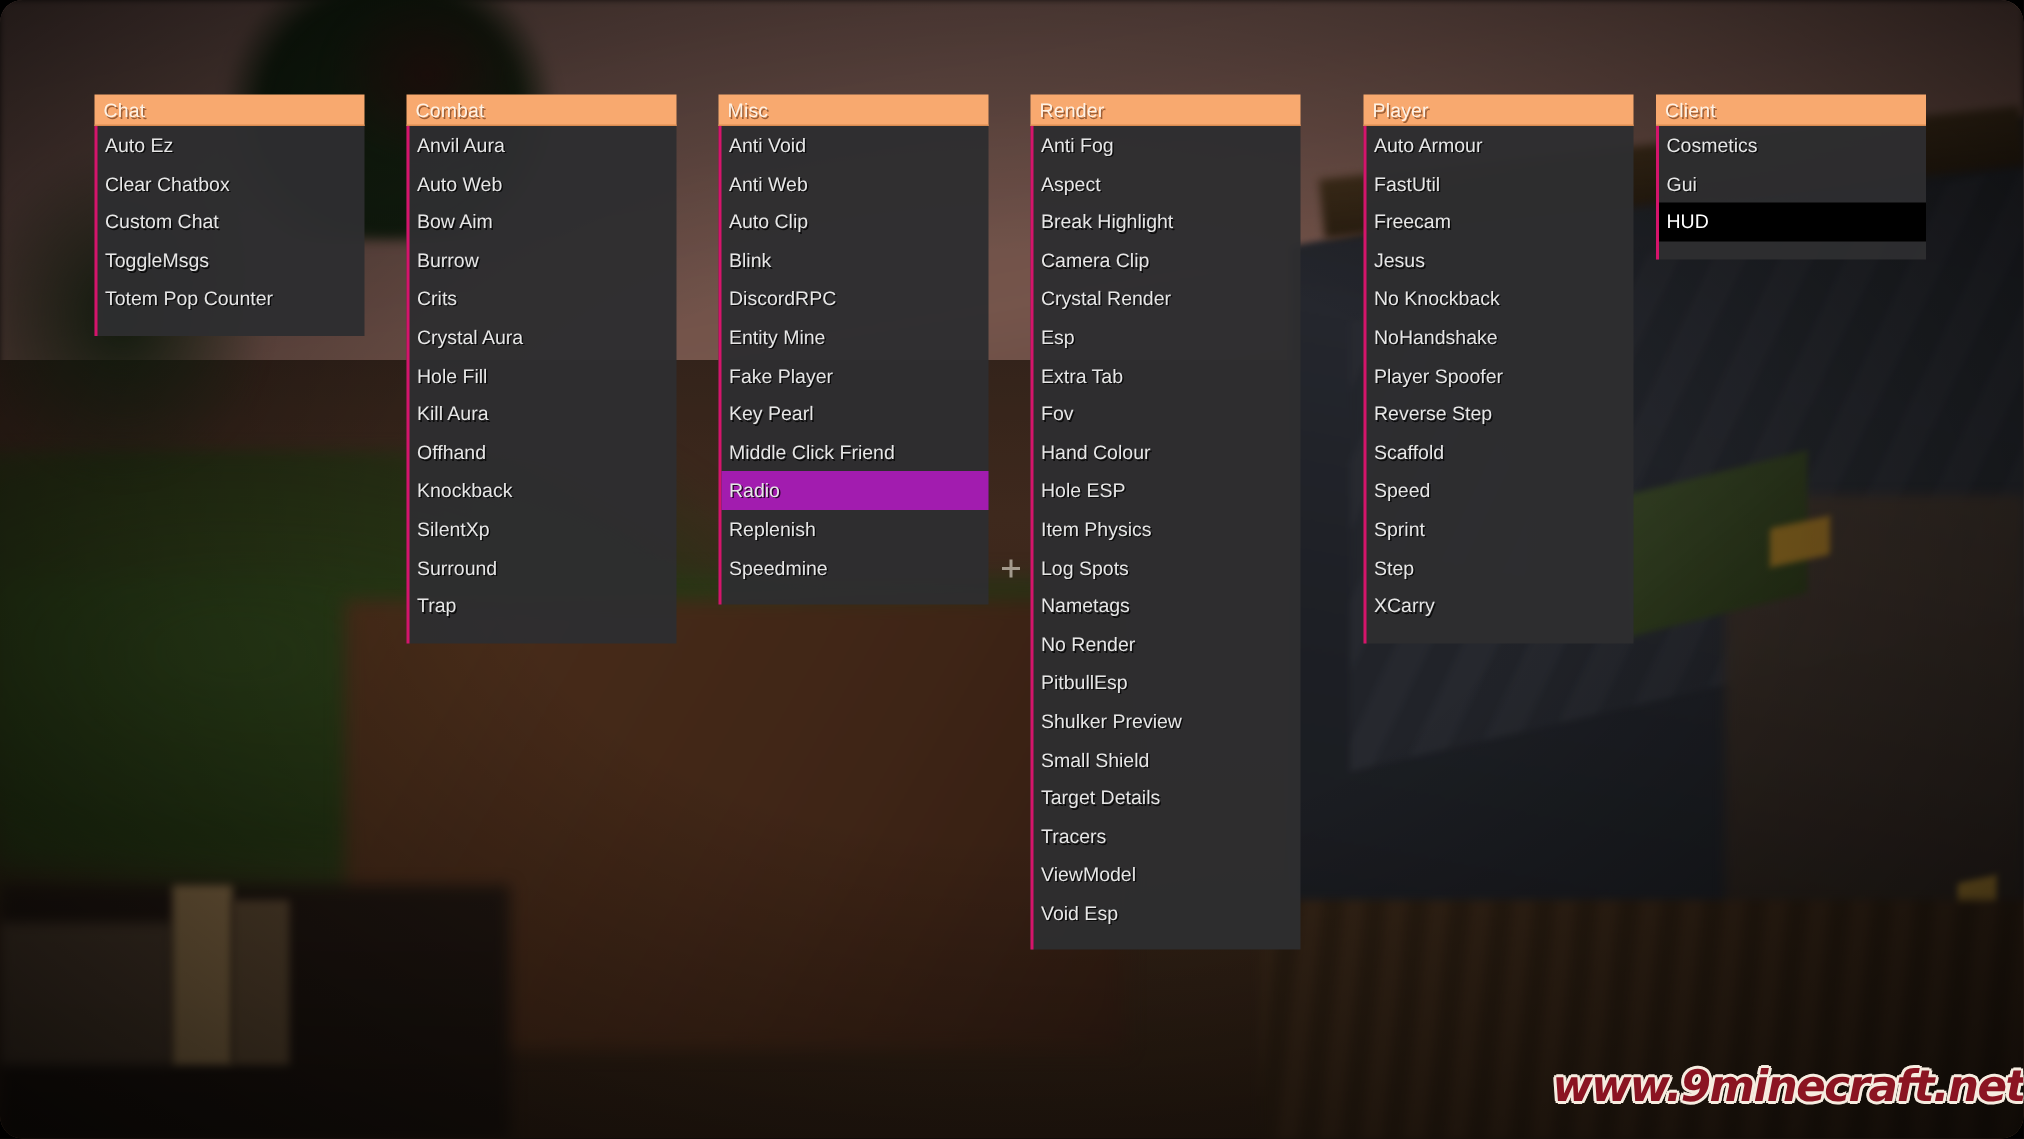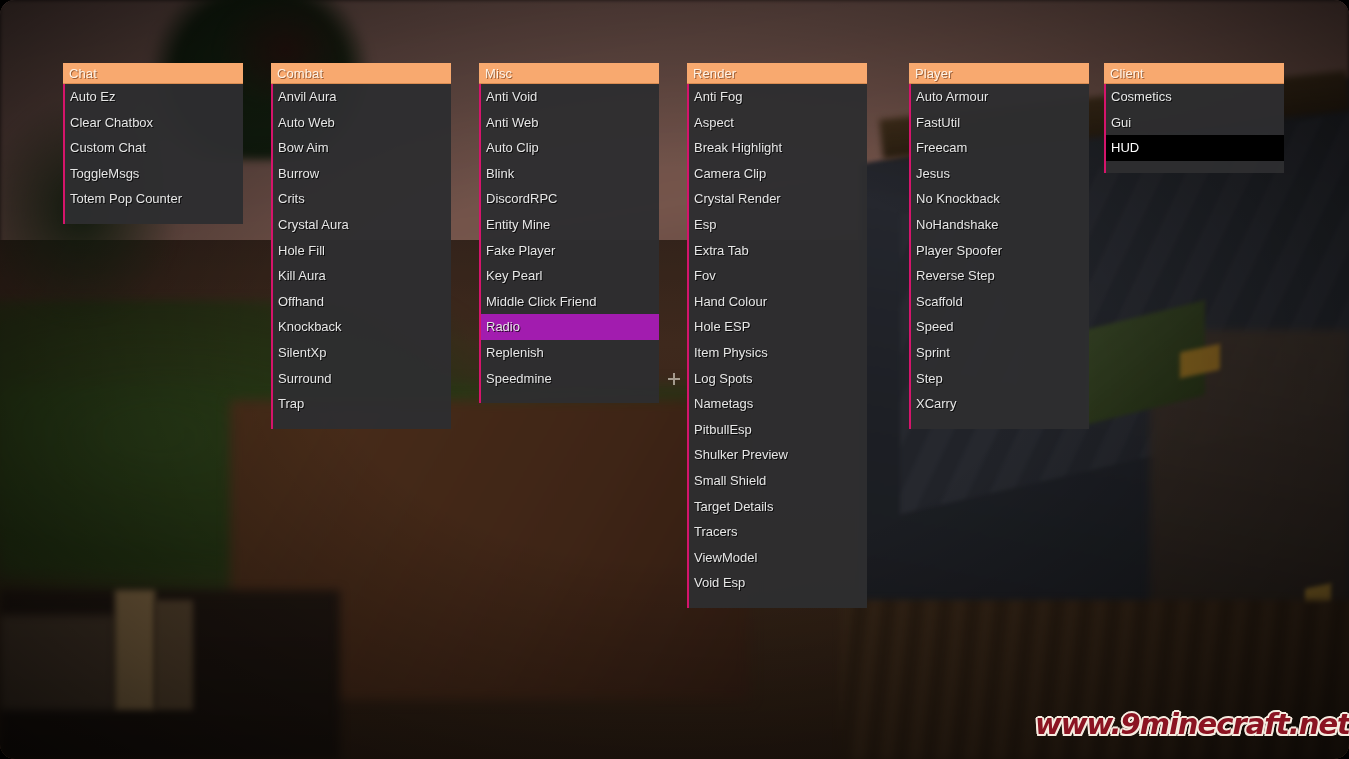--- a/index.html
+++ b/index.html
@@ -240,20 +240,21 @@
           <div class="mod">Camera Clip</div>
           <div class="mod">Crystal Render</div>
           <div class="mod">Esp</div>
           <div class="mod">Extra Tab</div>
           <div class="mod">Fov</div>
           <div class="mod">Hand Colour</div>
           <div class="mod">Hole ESP</div>
           <div class="mod">Item Physics</div>
           <div class="mod">Log Spots</div>
           <div class="mod">Nametags</div>
+          <div class="mod">No Render</div>
           <div class="mod">PitbullEsp</div>
           <div class="mod">Shulker Preview</div>
           <div class="mod">Small Shield</div>
           <div class="mod">Target Details</div>
           <div class="mod">Tracers</div>
           <div class="mod">ViewModel</div>
           <div class="mod">Void Esp</div>
         </div>
       </div>
       <div class="panel" style="left: 895px; top: 63px; margin-left: 14px;">

